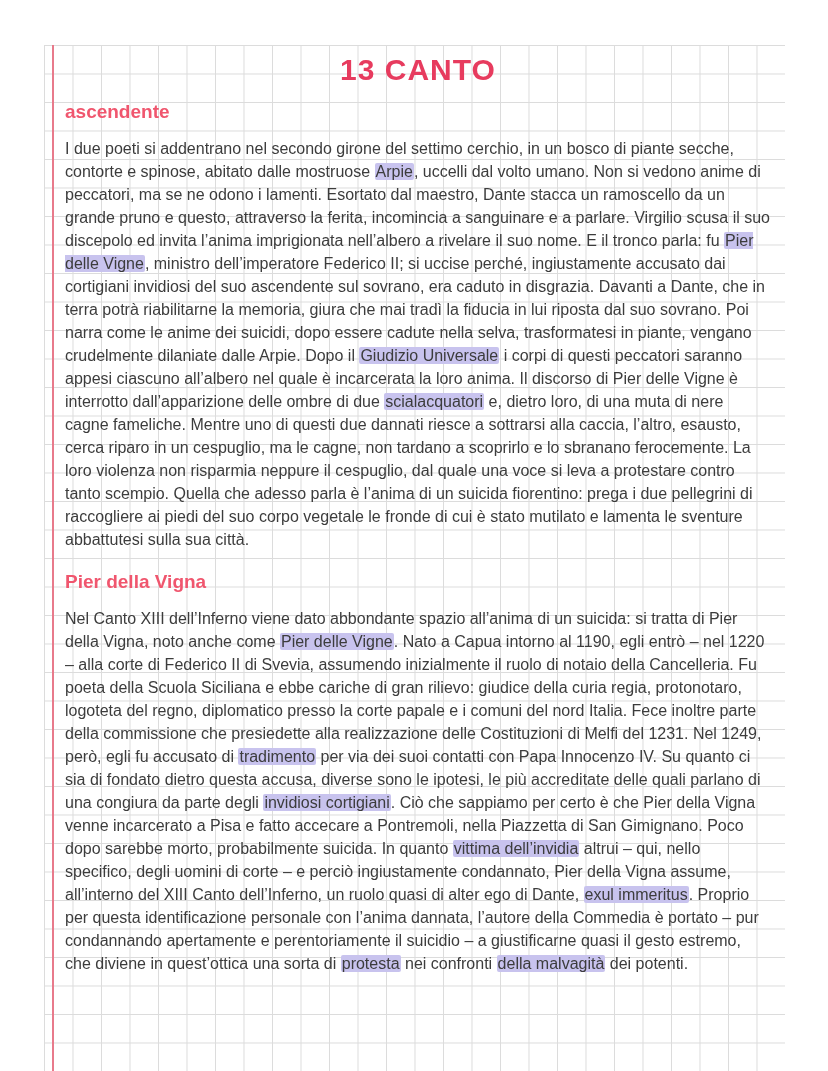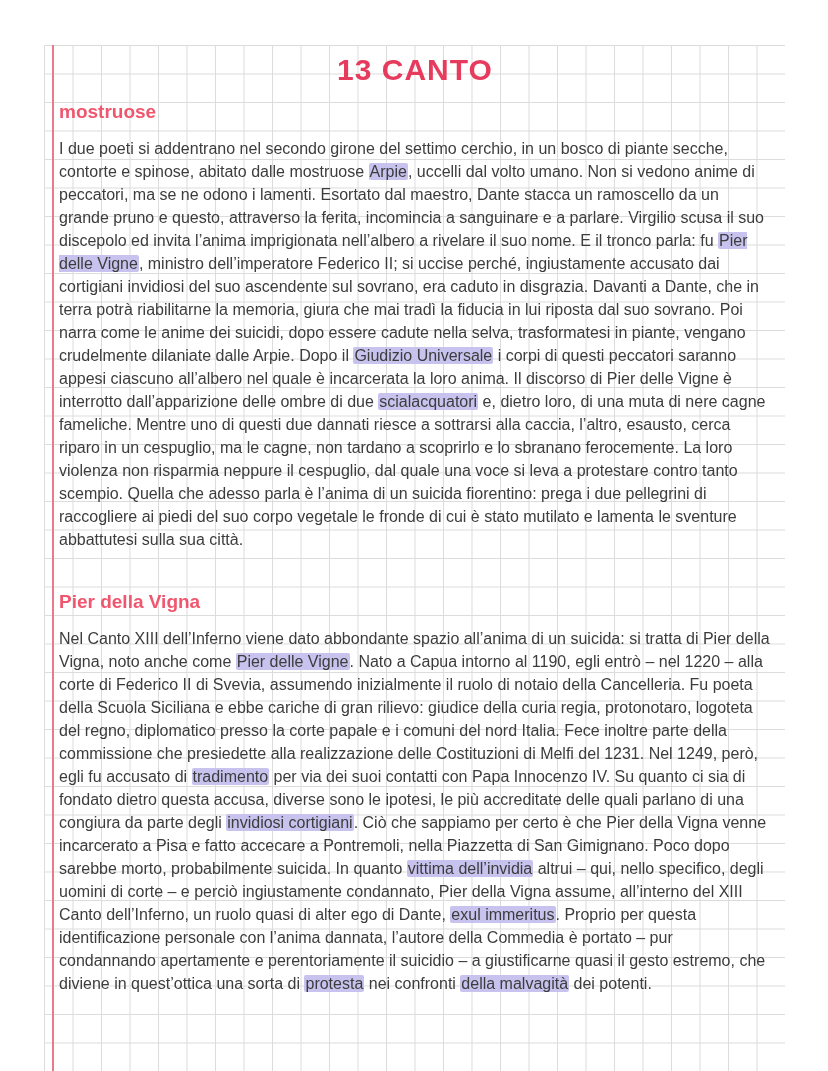--- a/index.html
+++ b/index.html
@@ -11,21 +11,21 @@
     position: relative;
     overflow: hidden;
   }
   .paper {
     position: absolute;
     left: 44px;
     top: 45px;
     width: 741px;
     height: 1026px;
     box-sizing: border-box;
-    padding: 0 14px 0 15px;
+    padding: 0 14px 0 21px;
     background-image:
       linear-gradient(to right,  var(--grid-line, #dcdcdc) 1px, transparent 1px),
       linear-gradient(to bottom, var(--grid-line, #dcdcdc) 1px, transparent 1px);
     background-size: 28.5px 28.5px;
   }
   .margin-line {
     position: absolute;
     left: 8px;
     top: 0;
     bottom: 0;
@@ -42,21 +42,21 @@
     color: var(--accent-title, #e73b5e);
   }
   .heading {
     margin: 0;
     font-size: 19px;
     line-height: 22px;
     font-weight: 700;
     color: var(--accent-heading, #f0566e);
   }
   .heading-1 { margin-top: 14px; }
-  .heading-2 { margin-top: 40px; }
+  .heading-2 { margin-top: 20px; }
   .body-text {
     margin: 14px 0 0;
     font-size: 16px;
     line-height: 23px;
     color: var(--text-color, #3c3c3c);
   }
   .hl {
     background: var(--highlight, #c8c3ee);
     border-radius: 2px;
     padding: 0 1px;
@@ -64,21 +64,21 @@
 </style>
 </head>
 <body>
 
 <div class="paper">
   <div class="margin-line"></div>
 
   <h1 class="title">13 CANTO</h1>
 
   <section>
-    <h2 class="heading heading-1">mostruose</h2>
+    <h2 class="heading heading-1">ascendente</h2>
     <p class="body-text"><span>I due poeti si addentrano nel secondo girone del settimo cerchio, in un bosco di piante secche, contorte e spinose, abitato dalle mostruose </span><span class="hl">Arpie</span><span>, uccelli dal volto umano. Non si vedono anime di peccatori, ma se ne odono i lamenti. Esortato dal maestro, Dante stacca un ramoscello da un grande pruno e questo, attraverso la ferita, incomincia a sanguinare e a parlare. Virgilio scusa il suo discepolo ed invita l’anima imprigionata nell’albero a rivelare il suo nome. E il tronco parla: fu </span><span class="hl">Pier delle Vigne</span><span>, ministro dell’imperatore Federico II; si uccise perché, ingiustamente accusato dai cortigiani invidiosi del suo ascendente sul sovrano, era caduto in disgrazia. Davanti a Dante, che in terra potrà riabilitarne la memoria, giura che mai tradì la fiducia in lui riposta dal suo sovrano. Poi narra come le anime dei suicidi, dopo essere cadute nella selva, trasformatesi in piante, vengano crudelmente dilaniate dalle Arpie. Dopo il </span><span class="hl">Giudizio Universale</span><span> i corpi di questi peccatori saranno appesi ciascuno all’albero nel quale è incarcerata la loro anima.  Il discorso di Pier delle Vigne è interrotto dall’apparizione delle ombre di due </span><span class="hl">scialacquatori</span><span> e, dietro loro, di una muta di nere cagne fameliche. Mentre uno di questi due dannati riesce a sottrarsi alla caccia, l’altro, esausto, cerca riparo in un cespuglio, ma le cagne, non tardano a scoprirlo e lo sbranano ferocemente. La loro violenza non risparmia neppure il cespuglio, dal quale una voce si leva a protestare contro tanto scempio. Quella che adesso parla è l’anima di un suicida fiorentino: prega i due pellegrini di raccogliere ai piedi del suo corpo vegetale le fronde di cui è stato mutilato e lamenta le sventure abbattutesi sulla sua città.</span></p>
   </section>
 
   <section>
     <h2 class="heading heading-2">Pier della Vigna</h2>
     <p class="body-text"><span>Nel Canto XIII dell’Inferno viene dato abbondante spazio all’anima di un suicida: si tratta di Pier della Vigna, noto anche come </span><span class="hl">Pier delle Vigne</span><span>. Nato a Capua intorno al 1190, egli entrò – nel 1220 – alla corte di Federico II di Svevia, assumendo inizialmente il ruolo di notaio della Cancelleria. Fu poeta della Scuola Siciliana e ebbe cariche di gran rilievo: giudice della curia regia, protonotaro, logoteta del regno, diplomatico presso la corte papale e i comuni del nord Italia. Fece inoltre parte della commissione che presiedette alla realizzazione delle Costituzioni di Melfi del 1231. Nel 1249, però, egli fu accusato di </span><span class="hl">tradimento</span><span> per via dei suoi contatti con Papa Innocenzo IV. Su quanto ci sia di fondato dietro questa accusa, diverse sono le ipotesi, le più accreditate delle quali parlano di una congiura da parte degli </span><span class="hl">invidiosi cortigiani</span><span>. Ciò che sappiamo per certo è che Pier della Vigna venne incarcerato a Pisa e fatto accecare a Pontremoli, nella Piazzetta di San Gimignano. Poco dopo sarebbe morto, probabilmente suicida. In quanto </span><span class="hl">vittima dell’invidia</span><span> altrui – qui, nello specifico, degli uomini di corte – e perciò ingiustamente condannato, Pier della Vigna assume, all’interno del XIII Canto dell’Inferno, un ruolo quasi di alter ego di Dante, </span><span class="hl">exul immeritus</span><span>. Proprio per questa identificazione personale con l’anima dannata, l’autore della Commedia è portato – pur condannando apertamente e perentoriamente il suicidio – a giustificarne quasi il gesto estremo, che diviene in quest’ottica una sorta di </span><span class="hl">protesta</span><span> nei confronti </span><span class="hl">della malvagità</span><span> dei potenti.</span></p>
   </section>
 </div>
 
 </body></html>

